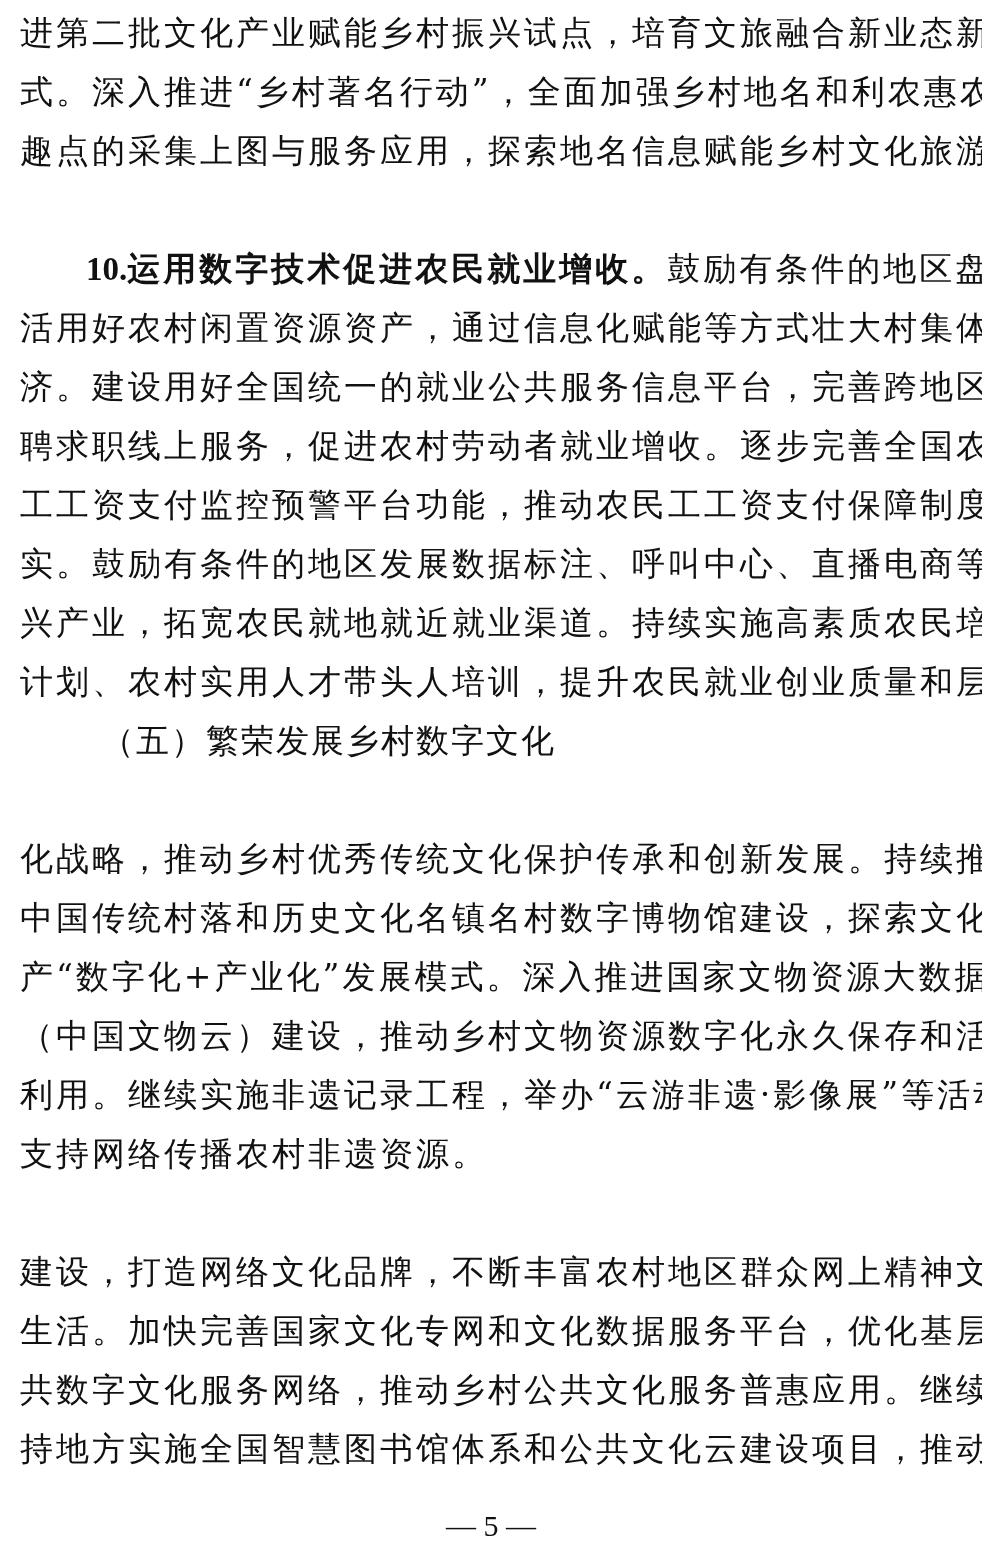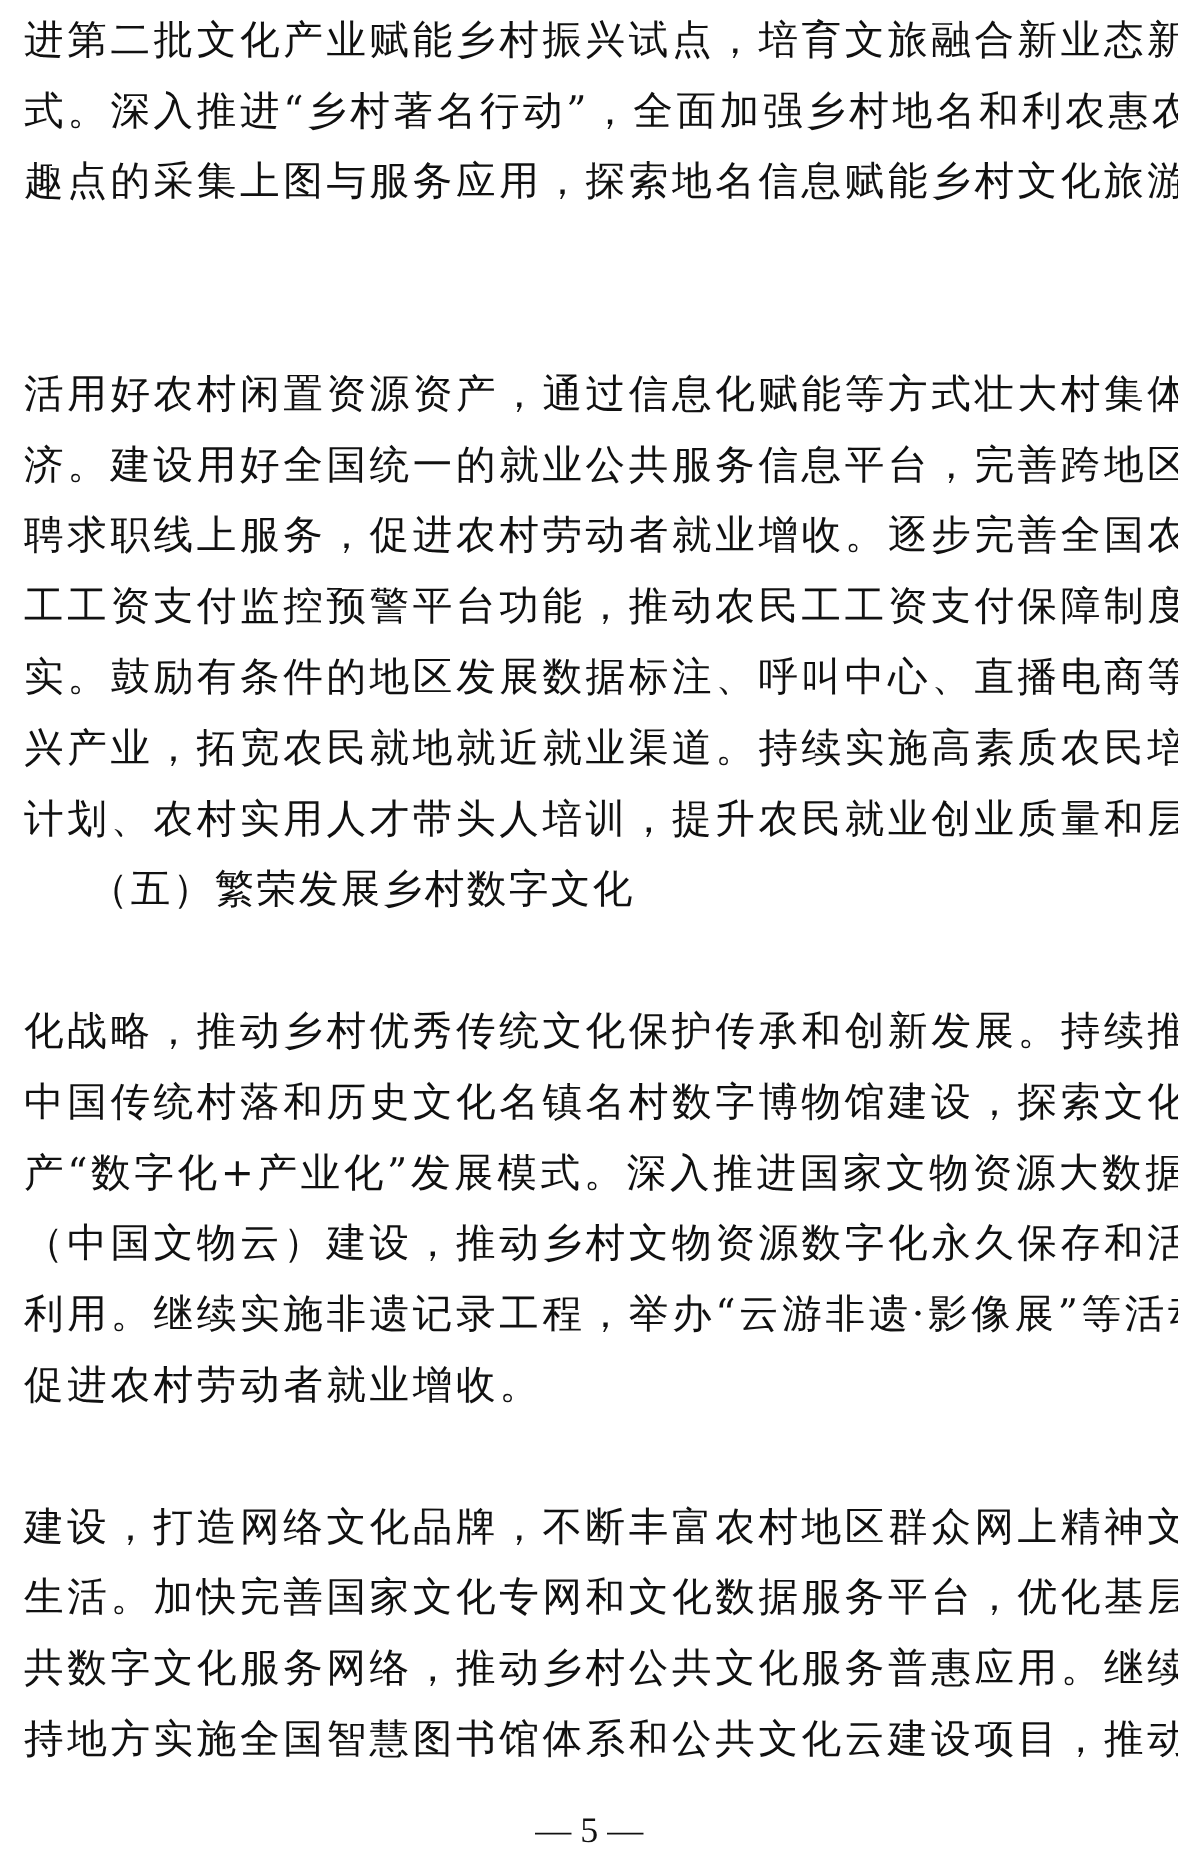--- a/index.html
+++ b/index.html
@@ -4,51 +4,52 @@
 <style>
   html, body { margin:0; padding:0; background:#ffffff; }
   body { width:982px; height:1556px; position:relative; overflow:hidden;
          font-family:"DejaVu Serif","Liberation Serif",serif; color:#111; }
   .page { position:absolute; left:0; top:0; width:982px; height:1556px; }
   .line { position:absolute; left:20px; width:942px; height:50px;
           font-size:33px; line-height:50px; white-space:nowrap;
           letter-spacing:3px; text-align:justify; text-align-last:justify; }
   .line.last { text-align-last:left; }
   .line.indent { left:86px; width:876px; }
-  .line.section { left:74px; width:auto; text-align-last:left; letter-spacing:2px; }
+  .line.section { left:101px; width:auto; text-align-last:left; letter-spacing:2px; }
   .num { font-family:"Liberation Serif","DejaVu Serif",serif; font-weight:bold; letter-spacing:0; }
   .head { font-weight:bold; }
   .footer { position:absolute; left:0; width:982px; top:1506px; text-align:center;
             font-size:30px; line-height:40px; font-family:"Liberation Serif",serif; }
 </style>
 </head>
 <body>
 
 <div class="page">
 
   <div class="line" style="top:8px">进第二批文化产业赋能乡村振兴试点，培育文旅融合新业态新模</div>
   <div class="line" style="top:67px">式。深入推进“乡村著名行动”，全面加强乡村地名和利农惠农兴</div>
   <div class="line" style="top:126px">趣点的采集上图与服务应用，探索地名信息赋能乡村文化旅游、</div>
 
+  <div class="line indent" style="top:244px"><span class="num">10.</span><span class="head">运用数字技术促进农民就业增收。</span><span>鼓励有条件的地区盘</span></div>
   <div class="line" style="top:303px">活用好农村闲置资源资产，通过信息化赋能等方式壮大村集体经</div>
   <div class="line" style="top:362px">济。建设用好全国统一的就业公共服务信息平台，完善跨地区招</div>
   <div class="line" style="top:421px">聘求职线上服务，促进农村劳动者就业增收。逐步完善全国农民</div>
   <div class="line" style="top:480px">工工资支付监控预警平台功能，推动农民工工资支付保障制度落</div>
   <div class="line" style="top:539px">实。鼓励有条件的地区发展数据标注、呼叫中心、直播电商等新</div>
   <div class="line" style="top:598px">兴产业，拓宽农民就地就近就业渠道。持续实施高素质农民培育</div>
   <div class="line" style="top:657px">计划、农村实用人才带头人培训，提升农民就业创业质量和层次。</div>
 
   <div class="line section" style="top:716px">（五）繁荣发展乡村数字文化</div>
 
   <div class="line" style="top:834px">化战略，推动乡村优秀传统文化保护传承和创新发展。持续推进</div>
   <div class="line" style="top:893px">中国传统村落和历史文化名镇名村数字博物馆建设，探索文化遗</div>
   <div class="line" style="top:952px">产“数字化+产业化”发展模式。深入推进国家文物资源大数据库</div>
   <div class="line" style="top:1011px">（中国文物云）建设，推动乡村文物资源数字化永久保存和活化</div>
   <div class="line" style="top:1070px">利用。继续实施非遗记录工程，举办“云游非遗·影像展”等活动，</div>
-  <div class="line last" style="top:1129px">促进农村劳动者就业增收。</div>
+  <div class="line last" style="top:1129px">支持网络传播农村非遗资源。</div>
 
   <div class="line" style="top:1247px">建设，打造网络文化品牌，不断丰富农村地区群众网上精神文化</div>
   <div class="line" style="top:1306px">生活。加快完善国家文化专网和文化数据服务平台，优化基层公</div>
   <div class="line" style="top:1365px">共数字文化服务网络，推动乡村公共文化服务普惠应用。继续支</div>
   <div class="line" style="top:1424px">持地方实施全国智慧图书馆体系和公共文化云建设项目，推动优</div>
 
   <div class="footer">— 5 —</div>
 </div>
 
 </body></html>

